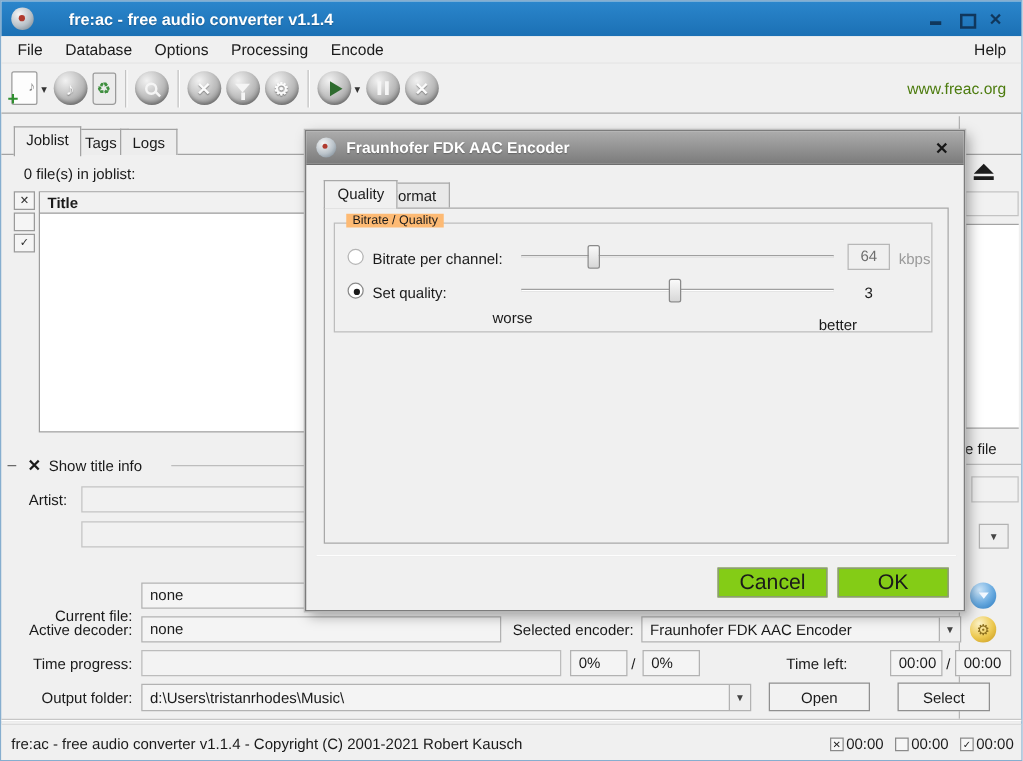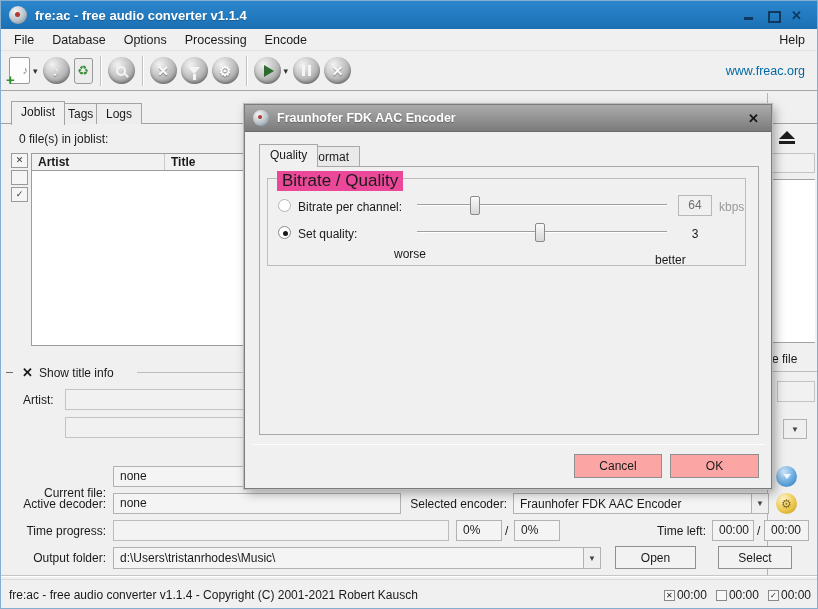--- a/index.html
+++ b/index.html
@@ -2,21 +2,21 @@
 <html><head>
 <meta charset="utf-8">
 <style>
   * { margin:0; padding:0; box-sizing:border-box; }
   body { font-family:"Liberation Sans", sans-serif; background:#fff; }
   .app { position:relative; width:818px; height:609px; background:#f0f0f0; overflow:hidden;
          border:1px solid #86aecf; font-size:12px; color:#1a1a1a; }
 
   
   .titlebar { position:absolute; left:0; top:0; width:818px; height:28px;
-    background:linear-gradient(180deg,#2b86cc,#1b70b4); display:flex; align-items:center; padding:0 8px; }
+    background:linear-gradient(180deg,#2b86cc,#1b70b4); display:flex; align-items:center; padding:0 8px;gap:20px; }
   .app-icon { width:18px; height:18px; border-radius:50%;
     background:radial-gradient(circle at 35% 30%, #f5f5f5, #b9c2c9 55%, #7c8994 90%); position:relative; }
   .app-icon::after { content:""; position:absolute; left:6px; top:6px; width:5px; height:5px;
     border-radius:50%; background:#b03a2e; }
   .title-text { color:#fff; font-weight:bold; font-size:13px; margin-left:8px; text-shadow:0 1px 1px rgba(0,0,0,.25); }
   .win-controls { margin-left:auto; display:flex; gap:12px; align-items:center; padding-right:8px; }
   .wc { width:12px; height:11px; position:relative; cursor:default; }
   .wc-min::after { content:""; position:absolute; left:1px; bottom:1px; width:9px; height:3px; background:#10375c; }
   .wc-max::after { content:""; position:absolute; left:1px; top:1px; width:9px; height:8px; border:2px solid #10375c; }
   .wc-close { color:#10375c; font-weight:bold; font-size:13px; line-height:11px; }
@@ -48,21 +48,21 @@
   .mag::after { content:""; position:absolute; width:2px; height:6px; background:#f5f5f5;
     right:-3px; bottom:-4px; transform:rotate(-45deg); }
   .funnel { width:0; height:0; border-left:6px solid transparent; border-right:6px solid transparent;
     border-top:7px solid #f5f5f5; position:relative; }
   .funnel::after { content:""; position:absolute; left:-1.5px; top:0; width:3px; height:6px; background:#f5f5f5; }
   .play-tri { width:0; height:0; border-top:6px solid transparent; border-bottom:6px solid transparent;
     border-left:10px solid #2e6b2e; margin-left:3px; }
   .pause-bars { width:9px; height:11px; position:relative; }
   .pause-bars::before, .pause-bars::after { content:""; position:absolute; top:0; width:3px; height:11px; background:#f5f5f5; }
   .pause-bars::before { left:0; } .pause-bars::after { right:0; }
-  .tb-link { margin-left:auto; color:#0369a1; font-size:12.5px; padding-right:8px;text-align:center; }
+  .tb-link { margin-left:auto; color:#4d7c0f; font-size:12.5px; padding-right:8px;text-align:center; }
 
   
   .vline-right { position:absolute; left:766px; top:92px; width:1px; height:482px; background:#b4b4b4; }
 
   .tabs-row { position:absolute; left:0; top:100px; width:818px; height:23px; border-bottom:1px solid #a3a3a3; }
   .tab { position:absolute; top:0; height:23px; border:1px solid #a3a3a3; border-bottom:none;
     background:#ededed; text-align:center; line-height:21px; font-size:12px; padding:0 9px; }
   .tab.active { background:#f0f0f0; height:24px; z-index:2; font-size:12px; }
   .tab.t0 { left:10px; } .tab.t1 { left:57px; top:2px; height:21px; } .tab.t2 { left:95px; top:2px; height:21px; }
 
@@ -144,40 +144,40 @@
     border-radius:50%; background:#b03a2e; }
   .dlg-title { color:#fff; font-weight:bold; font-size:12.5px; margin-left:8px; text-shadow:0 1px 1px rgba(0,0,0,.3); }
   .dlg-close { margin-left:auto; color:#161616; font-weight:bold; font-size:13px; padding:0 4px; }
   .dlg-tab { position:absolute; height:22px; border:1px solid #a8a8a8; border-bottom:none; background:#e9e9e9;
     line-height:20px; padding:0 10px; font-size:12px; }
   .dlg-tab.active { background:#f0f0f0; height:23px; z-index:2; }
   .dlg-tab.d0 { left:14px; top:39px; }
   .dlg-tab.d1 { left:55px; top:41px; height:20px; }
   .dlg-frame { position:absolute; left:14px; top:61px; width:500px; height:269px; border:1px solid #a8a8a8; }
   .groupbox { position:absolute; left:22px; top:73px; width:479px; height:88px; border:1px solid #bdbdbd; }
-  .group-title { position:absolute; left:32px; top:66px; background:#ec4899; padding:0 5px; font-size:17px; }
+  .group-title { position:absolute; left:32px; top:66px; background:#fdba74; padding:0 5px; font-size:10px; }
   .radio { position:absolute; width:13px; height:13px; border:1px solid #8a8a8a; border-radius:50%; background:#fff; }
   .radio.dim { border-color:#b5b5b5; }
   .radio.checked::after { content:""; position:absolute; left:3.5px; top:3.5px; width:5px; height:5px;
     border-radius:50%; background:#1a1a1a; }
   .dlg-row-label { position:absolute; font-size:12px; }
   .slider { position:absolute; width:250px; height:19px; }
   .slider .track { position:absolute; left:0; right:0; top:8px; height:2px; background:#9f9f9f;
     border-bottom:1px solid #fff; }
   .slider .thumb { position:absolute; top:0; width:10px; height:19px; border:1px solid #8a8a8a; border-radius:2px;
     background:linear-gradient(180deg,#fafafa,#d7d7d7); }
   .val-box { position:absolute; width:34px; height:21px; border:1px solid #b7b7b7; background:#f0f0f0;
     font-size:12px; text-align:center; line-height:19px; color:#6e6e6e; }
   .val-text { position:absolute; width:34px; text-align:center; font-size:12px; }
   .unit { position:absolute; font-size:12px; color:#9a9a9a; }
   .scale-word { position:absolute; font-size:12px; }
   .dlg-sep { position:absolute; left:8px; top:339px; width:512px; height:1px; background:#cfcfcf;
     border-bottom:1px solid #fdfdfd; }
-  .dlg-btn { position:absolute; top:349px; height:24px; border:1px solid #8f8f8f; background:#fca5a5;
-    font-size:12px; display:flex; align-items:center; justify-content:center; }
+  .dlg-btn { position:absolute; top:349px; height:24px; border:1px solid #8f8f8f; background:#84cc16;
+    font-size:17px; display:flex; align-items:center; justify-content:center; }
   .dlg-cancel { left:329px; width:88px; }
   .dlg-ok { left:425px; width:89px; }
 </style>
 </head>
 <body>
 
 <div class="app">
 
   <div class="titlebar">
     <span class="app-icon"></span>
@@ -249,21 +249,20 @@
   <div class="count-label">0 file(s) in joblist:</div>
 
   <div class="mini-col">
     <span class="mini-btn">✕</span>
     <span class="mini-btn"></span>
     <span class="mini-btn">✓</span>
   </div>
 
   <div class="joblist-table">
     <div class="jl-header">
-      <span class="jl-th c0">Artist</span>
       <span class="jl-th c1">Title</span>
     </div>
   </div>
 
   <div class="ti-dash"></div>
   <div class="ti-check">✕</div>
   <div class="ti-label">Show title info</div>
   <div class="ti-rule"></div>
   <div class="fld-label" style="left:22px; top:392px;">Artist:</div>
   <div class="fld" style="left:64px; top:388px; width:700px; height:21px;"></div>
@@ -285,21 +284,21 @@
   </div>
   <span class="sphere-sm sphere-gold" style="left:775px; top:492px;">
       <span class="g2">⚙</span>
     </span>
 
   <div class="row-label" style="left:0; top:523px;">Time progress:</div>
   <div class="sunken" style="position:absolute; left:112px; top:519px; width:336px; height:21px;"></div>
   <div class="disp" style="left:455px; top:519px; width:46px; height:21px;">0%</div>
   <div class="slash" style="left:504px; top:523px;">/</div>
   <div class="disp" style="left:513px; top:519px; width:46px; height:21px;">0%</div>
-  <div class="row-label" style="left:600px; top:523px;">Time left:</div>
+  <div class="row-label" style="left:572px; top:523px;">Time left:</div>
   <div class="disp" style="left:711px; top:519px; width:42px; height:21px;">00:00</div>
   <div class="slash" style="left:756px; top:523px;">/</div>
   <div class="disp" style="left:763px; top:519px; width:45px; height:21px;">00:00</div>
 
   <div class="row-label" style="left:0; top:550px;">Output folder:</div>
   <div class="combo" style="left:112px; top:546px; width:488px; height:22px;">
     <span class="val">d:\Users\tristanrhodes\Music\</span>
     <span class="arrow">▼</span>
   </div>
   <div class="pbtn" style="left:614px; top:545px; width:81px; height:23px;">Open</div>

